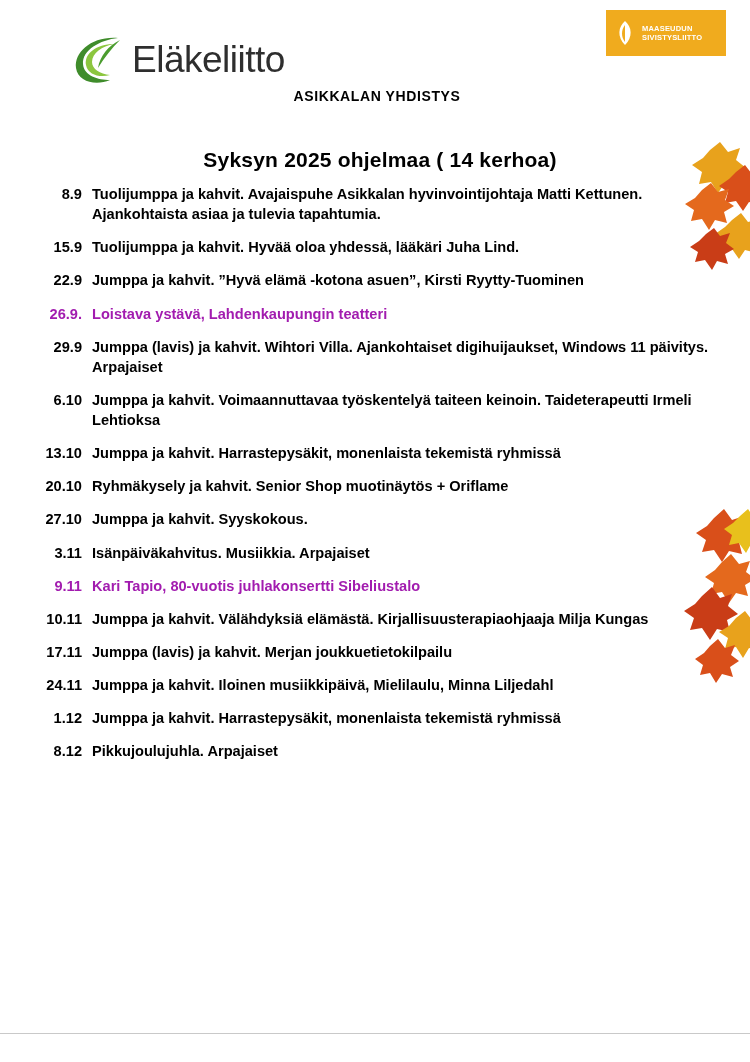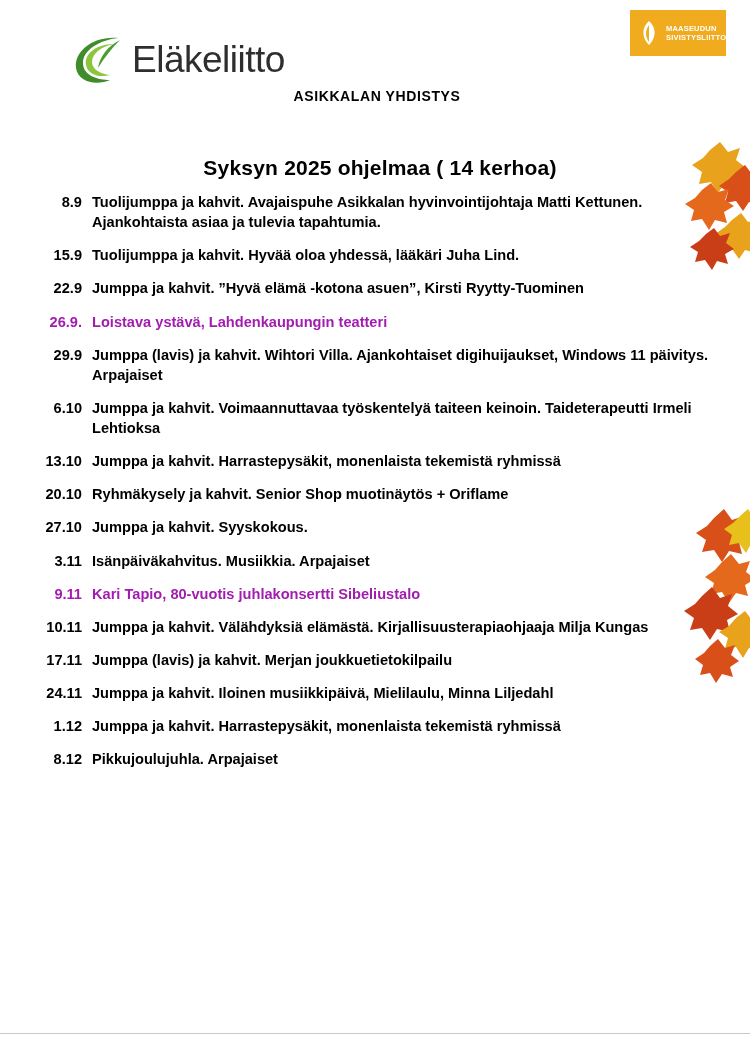--- a/index.html
+++ b/index.html
@@ -49,21 +49,21 @@
     color: #2e2e2e;
     letter-spacing: -0.5px;
     margin-left: 4px;
     line-height: 1;
   }
 
   .msl-badge {
     position: absolute;
     right: 24px;
     top: 10px;
-    width: 96px;
+    width: 120px;
     height: 46px;
     background: #f0ab1e;
     display: flex;
     align-items: center;
     padding: 16px 8px;
     box-sizing: border-box;
   }
   .msl-leaf {
     width: 22px;
     height: 28px;
@@ -87,21 +87,21 @@
     font-size: 14px;
     font-weight: bold;
     letter-spacing: 0.6px;
     padding-left: 4px;
   }
 
   .program-title {
     text-align: center;
     font-size: 21px;
     font-weight: bold;
-    margin-top: 26px;
+    margin-top: 18px;
     letter-spacing: 0.2px;
     padding-left: 10px;
   }
 
   
   .leaves-top {
     position: absolute;
     right: 0;
     top: 138px;
     width: 110px;

